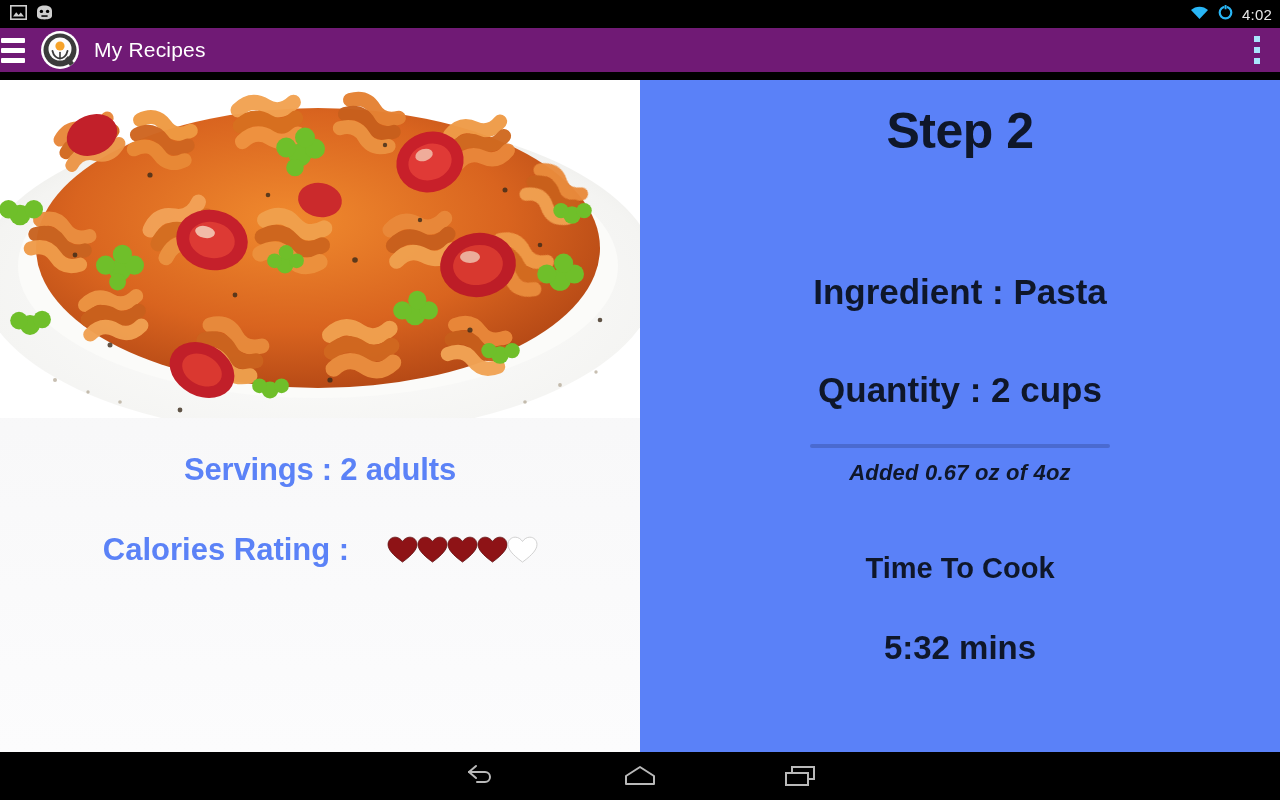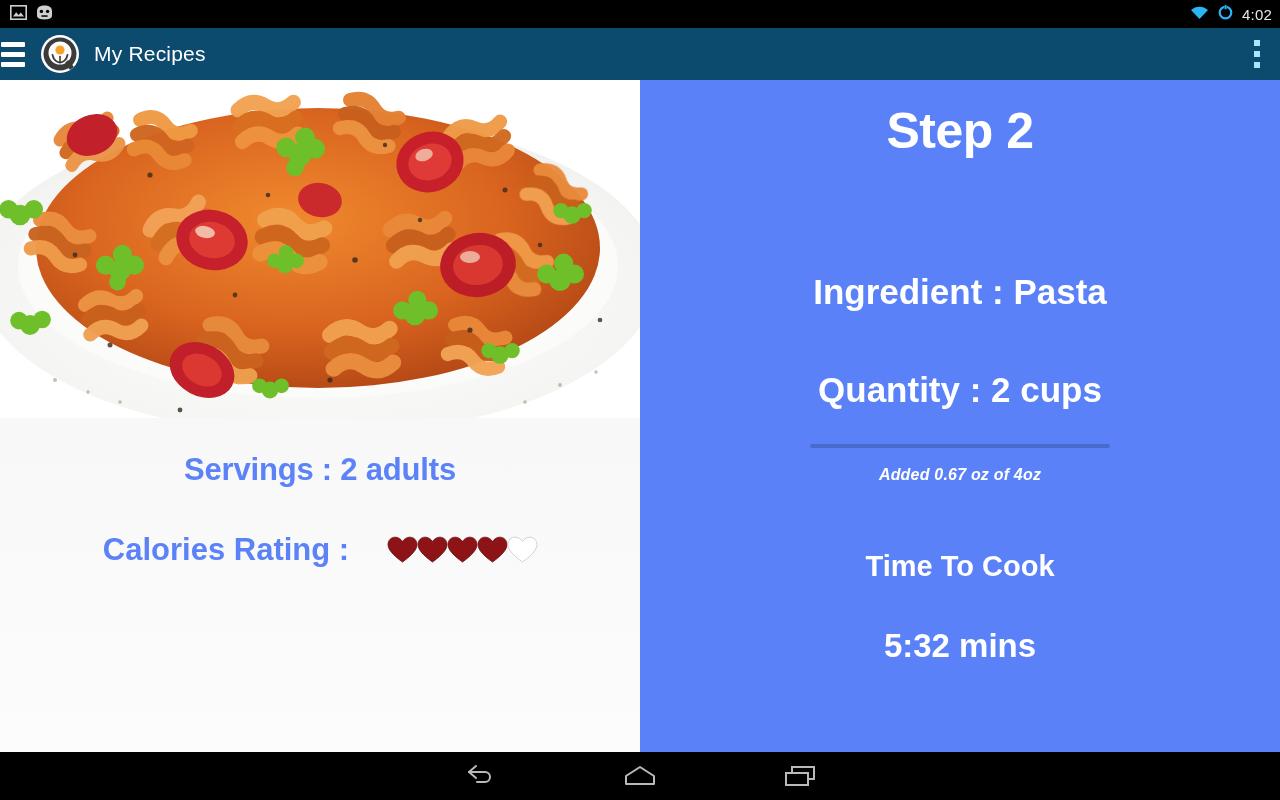--- a/index.html
+++ b/index.html
@@ -14,22 +14,22 @@
   .statusbar{
     position:absolute; left:0; top:0; width:1280px; height:28px;
     background:#000; display:flex; align-items:center;
   }
   .sb-left{ display:flex; align-items:center; gap:8px; padding-left:10px; }
   .sb-right{ margin-left:auto; display:flex; align-items:center; gap:9px; padding-right:8px; }
   .sb-time{ color:#e8e8e8; font-size:15px; letter-spacing:.2px; }
 
   
   .appbar{
-    position:absolute; left:0; top:28px; width:1280px; height:52px;
-    background:#0c4a6e; display:flex; align-items:center;
+    position:absolute; left:0; top:28px; width:1280px; height:44px;
+    background:#701a75; display:flex; align-items:center;
   }
   .hamburger{ width:28px; height:28px; margin-left:0px; display:flex;
     flex-direction:column; justify-content:center; gap:5px; padding-left:1px; cursor:pointer;}
   .hamburger i{ display:block; width:24px; height:5px; background:#ffffff; border-radius:1px;}
   .brand-logo{ width:40px; height:40px; margin-left:12px; flex:0 0 auto; }
   .appbar-title{
     color:#ffffff; font-size:21px; margin-left:14px; font-weight:400;
     letter-spacing:.2px;
   }
   .overflow{ margin-left:auto; margin-right:20px; display:flex; flex-direction:column;
@@ -62,33 +62,33 @@
   .rating-row{
     margin-top:45px; display:flex; align-items:center; justify-content:center;
   }
   .rating-label{ color:#5b82f7; font-size:31px; font-weight:bold; }
   .hearts{ display:flex; align-items:center; margin-left:38px; }
   .hearts svg{ display:block; }
 
   
   .right-pane{
     position:absolute; left:640px; top:0; width:640px; height:672px;
-    background:#5a81f8; text-align:center; color:#ffffff;
+    background:#5a81f8; text-align:center; color:#0f172a;
   }
   .step-title{
     margin-top:22px; font-size:50px; font-weight:bold; letter-spacing:-.5px;
   }
   .ingredient{ margin-top:112px; font-size:35px; font-weight:bold; }
   .quantity{ margin-top:58px; font-size:35px; font-weight:bold; }
   .divider{
     width:300px; height:4px; background:#4a6ad0; margin:34px auto 0 auto;
     border-radius:2px;
   }
   .added-note{
-    margin-top:18px; font-size:16px; font-weight:bold; font-style:italic;
+    margin-top:12px; font-size:22px; font-weight:bold; font-style:italic;
     letter-spacing:.2px;
   }
   .cook-label{ margin-top:66px; font-size:29px; font-weight:bold; }
   .cook-time{ margin-top:44px; font-size:33px; font-weight:bold; }
 
   
   .navbar{
     position:absolute; left:0; top:752px; width:1280px; height:48px;
     background:#000; display:flex; align-items:center; justify-content:center;
   }

